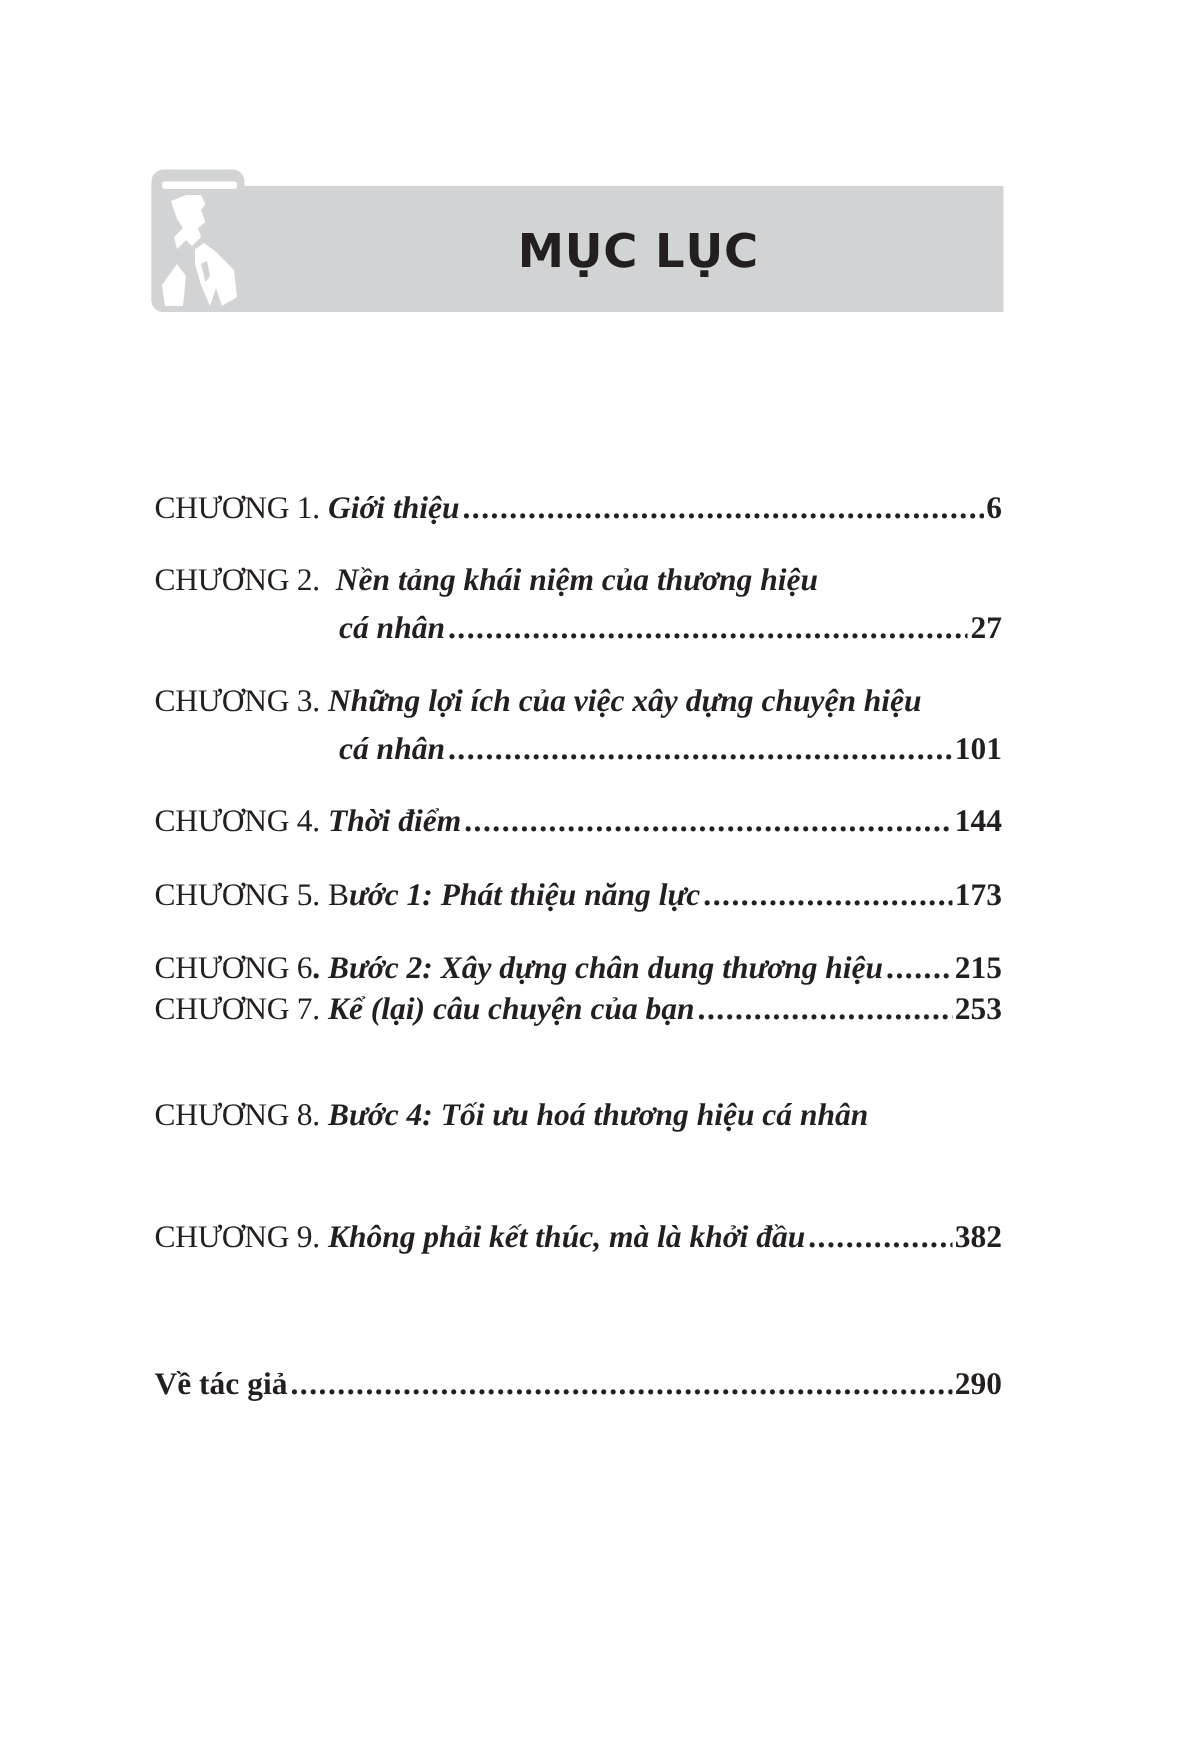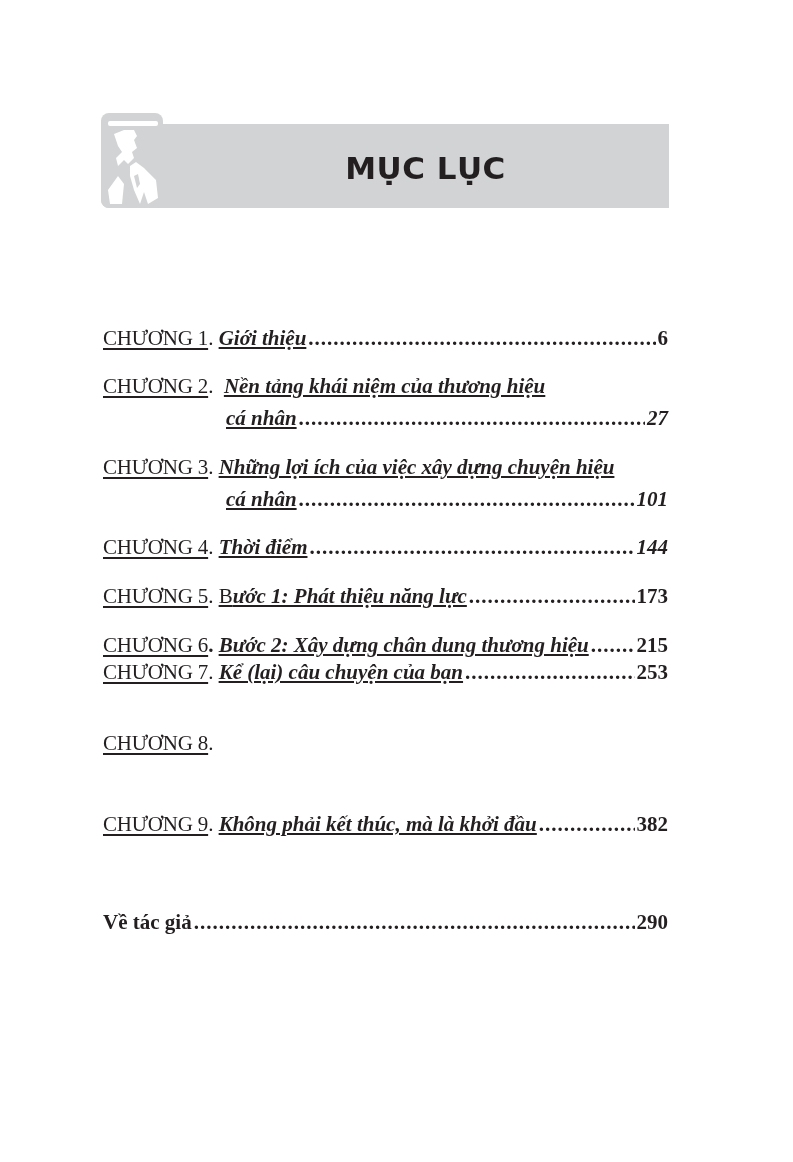--- a/index.html
+++ b/index.html
@@ -19,30 +19,30 @@
   .header-icon { position: absolute; left: 104px; top: 118px; width: 58px; height: 88px; }
   .header-title {
     position: absolute; left: 0; width: 100%; top: 150px; text-align: center;
     padding-left: 58px; box-sizing: border-box; margin: 0;
     font-family: "DejaVu Sans", "Liberation Sans", sans-serif; font-weight: bold;
     font-size: 31px; letter-spacing: 0.5px; color: #231f20; line-height: 36px;
   }
   .toc { position: absolute; left: 103px; top: 0; width: 565px; }
   .entry { position: absolute; left: 0; width: 565px; font-size: 21px; font-weight: bold; line-height: 32px; }
   .line { display: flex; align-items: baseline; white-space: nowrap; height: 32px; }
-  .chap { text-decoration: underline; text-decoration-thickness: 1.5px; text-underline-offset: 3px; font-weight: normal; letter-spacing: -0.2px; }
+  .chap { text-decoration-thickness: 1.5px; text-underline-offset: 3px; font-weight: normal; letter-spacing: -0.2px; }
   .sep { font-weight: normal; }
   .sep.bold { font-weight: bold; }
-  .title { font-style: italic; text-decoration: underline; }
+  .title { font-style: italic; }
   .title .upright { font-style: normal; font-weight: normal; }
   .cont { padding-left: 123px; }
   .leader { flex: 1; overflow: hidden; font-weight: bold; letter-spacing: 1px; margin: 0 2px; }
   .leader::before { content: "................................................................................................................................"; }
   .page { font-weight: bold; }
-  .page.italic { font-style: italic; }
+  .page.italic { }
   .back { font-weight: bold; }
 </style>
 </head>
 <body>
 
 <div class="header-tab"></div>
 <div class="header-bar"></div>
 <svg class="header-icon" viewBox="0 0 58 88">
   <rect x="4" y="3" width="50" height="5" rx="2" fill="#ffffff"></rect>
   <path d="M10 16 L20 12 L30 12 L33 18 L30 22 L33 30 L28 34 L30 40 L24 46 L20 42 L14 48 L12 40 L18 34 L14 28 Z" fill="#ffffff"></path>
@@ -101,21 +101,21 @@
   </div>
 
   <div class="entry" style="top:656px">
     <div class="line">
       <span class="chap">CHƯƠNG 7</span><span class="sep">.</span>&nbsp;<span class="title">Kể (lại) câu chuyện của bạn</span><span class="leader"></span><span class="page">253</span>
     </div>
   </div>
 
   <div class="entry" style="top:727px">
     <div class="line">
-      <span class="chap">CHƯƠNG 8</span><span class="sep">.</span>&nbsp;
+      <span class="chap">CHƯƠNG 8</span><span class="sep">.</span>&nbsp;<span class="title">Bước 4: Tối ưu hoá thương hiệu cá nhân</span>
     </div>
   </div>
 
   <div class="entry" style="top:808px">
     <div class="line">
       <span class="chap">CHƯƠNG 9</span><span class="sep">.</span>&nbsp;<span class="title">Không phải kết thúc, mà là khởi đầu</span><span class="leader"></span><span class="page">382</span>
     </div>
   </div>
 
   <div class="entry back" style="top:906px">

